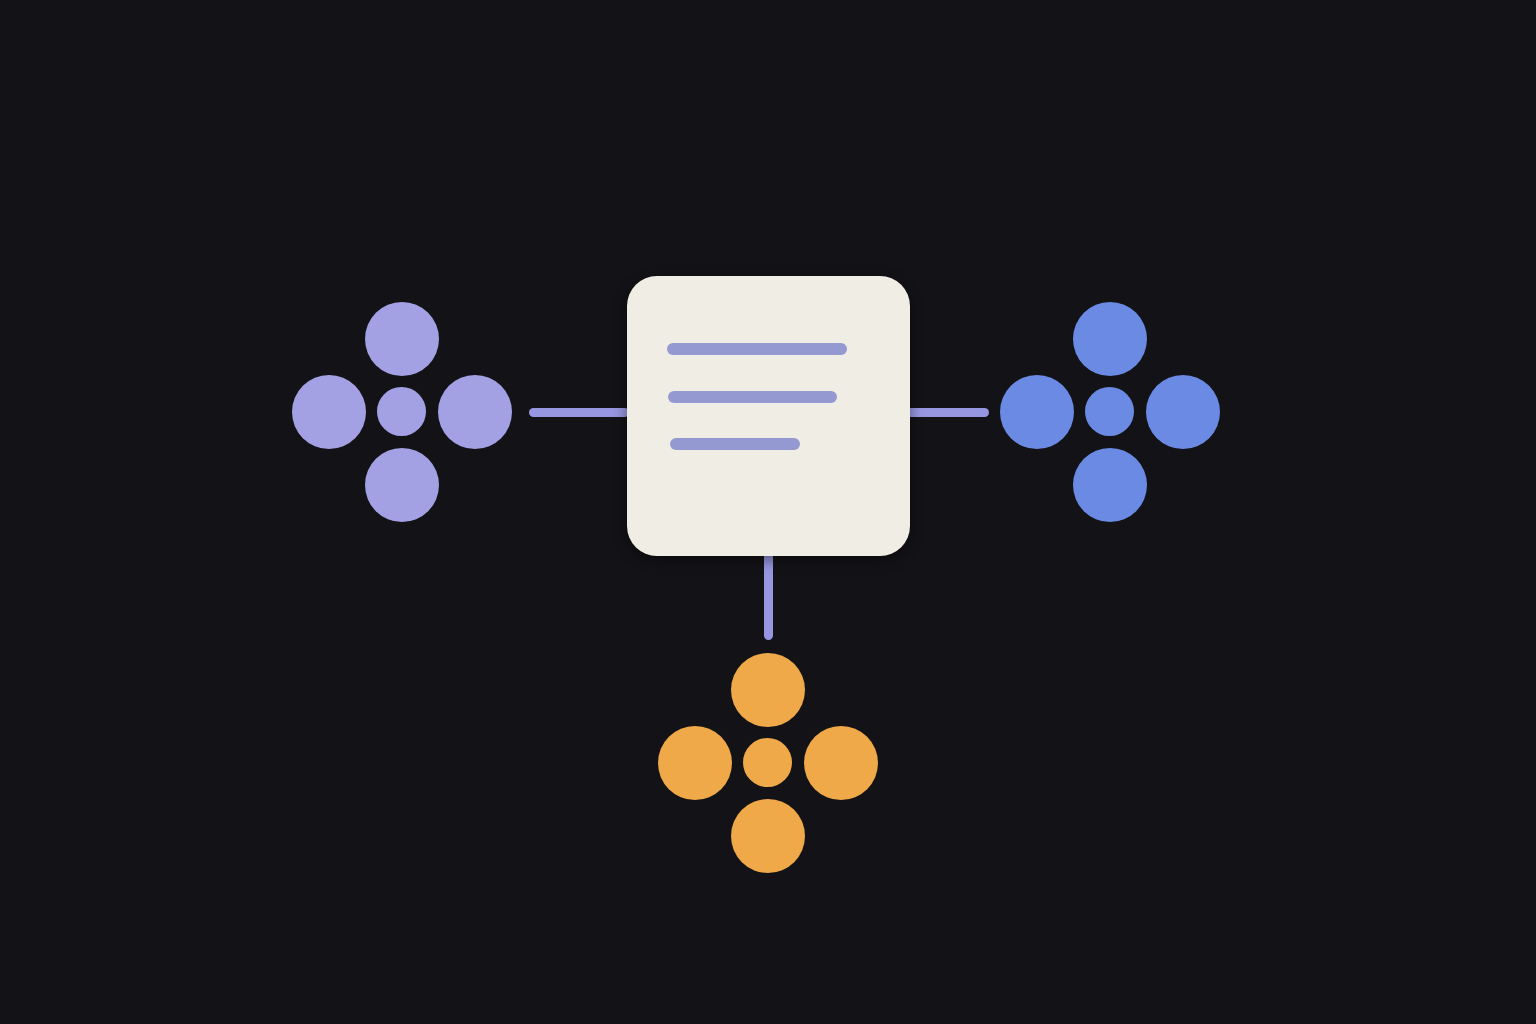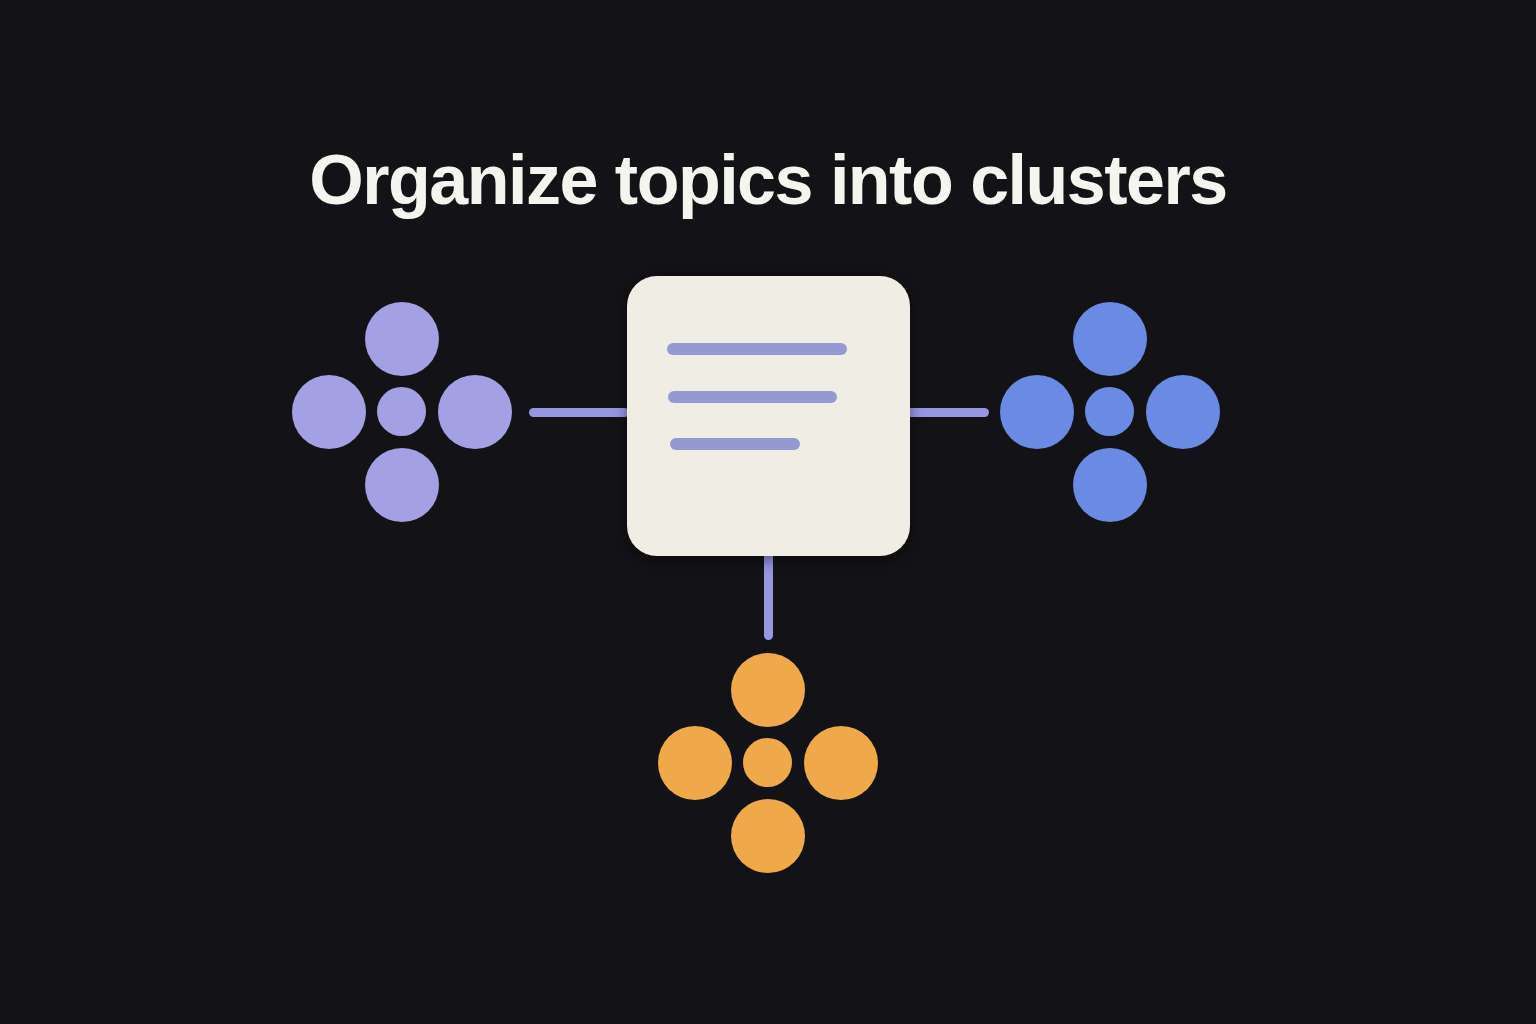--- a/index.html
+++ b/index.html
@@ -82,21 +82,20 @@
 
   .cluster.pos-left   .dot { background: var(--cluster-left, #a3a1e4); }
   .cluster.pos-right  .dot { background: var(--cluster-right, #6a8ae4); }
   .cluster.pos-bottom .dot { background: var(--cluster-bottom, #efa948); }
 </style>
 </head>
 <body>
 
 <div class="canvas">
 
-  <h1 class="page-title">Organize topics into clusters</h1>
 
   <div class="connector west"></div>
 
   <div class="connector east"></div>
 
   <div class="connector south"></div>
 
   <div class="doc-card">
     <div class="card-line l1"></div>
     <div class="card-line l2"></div>

